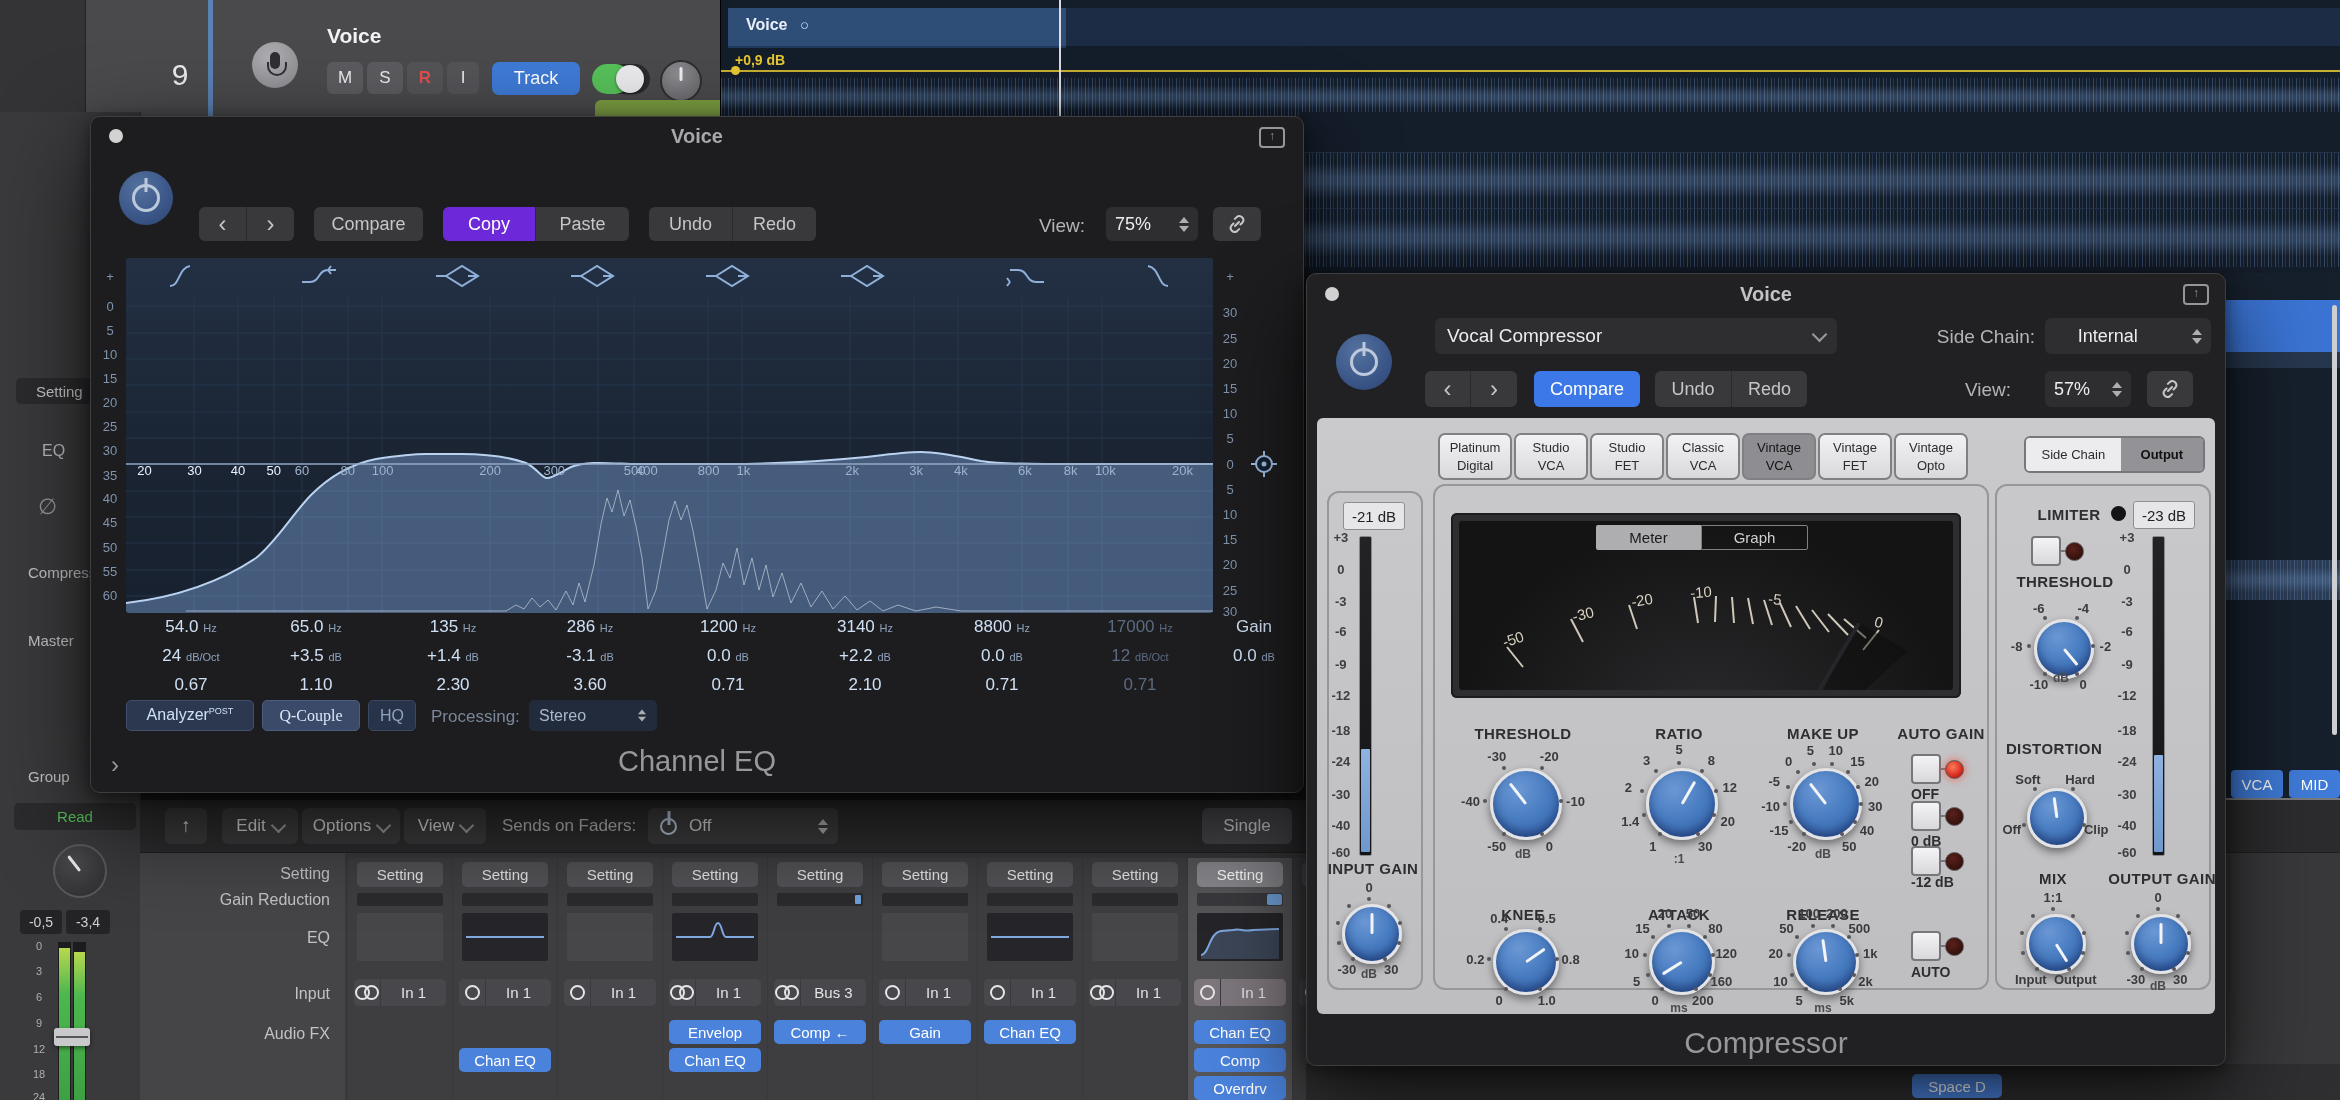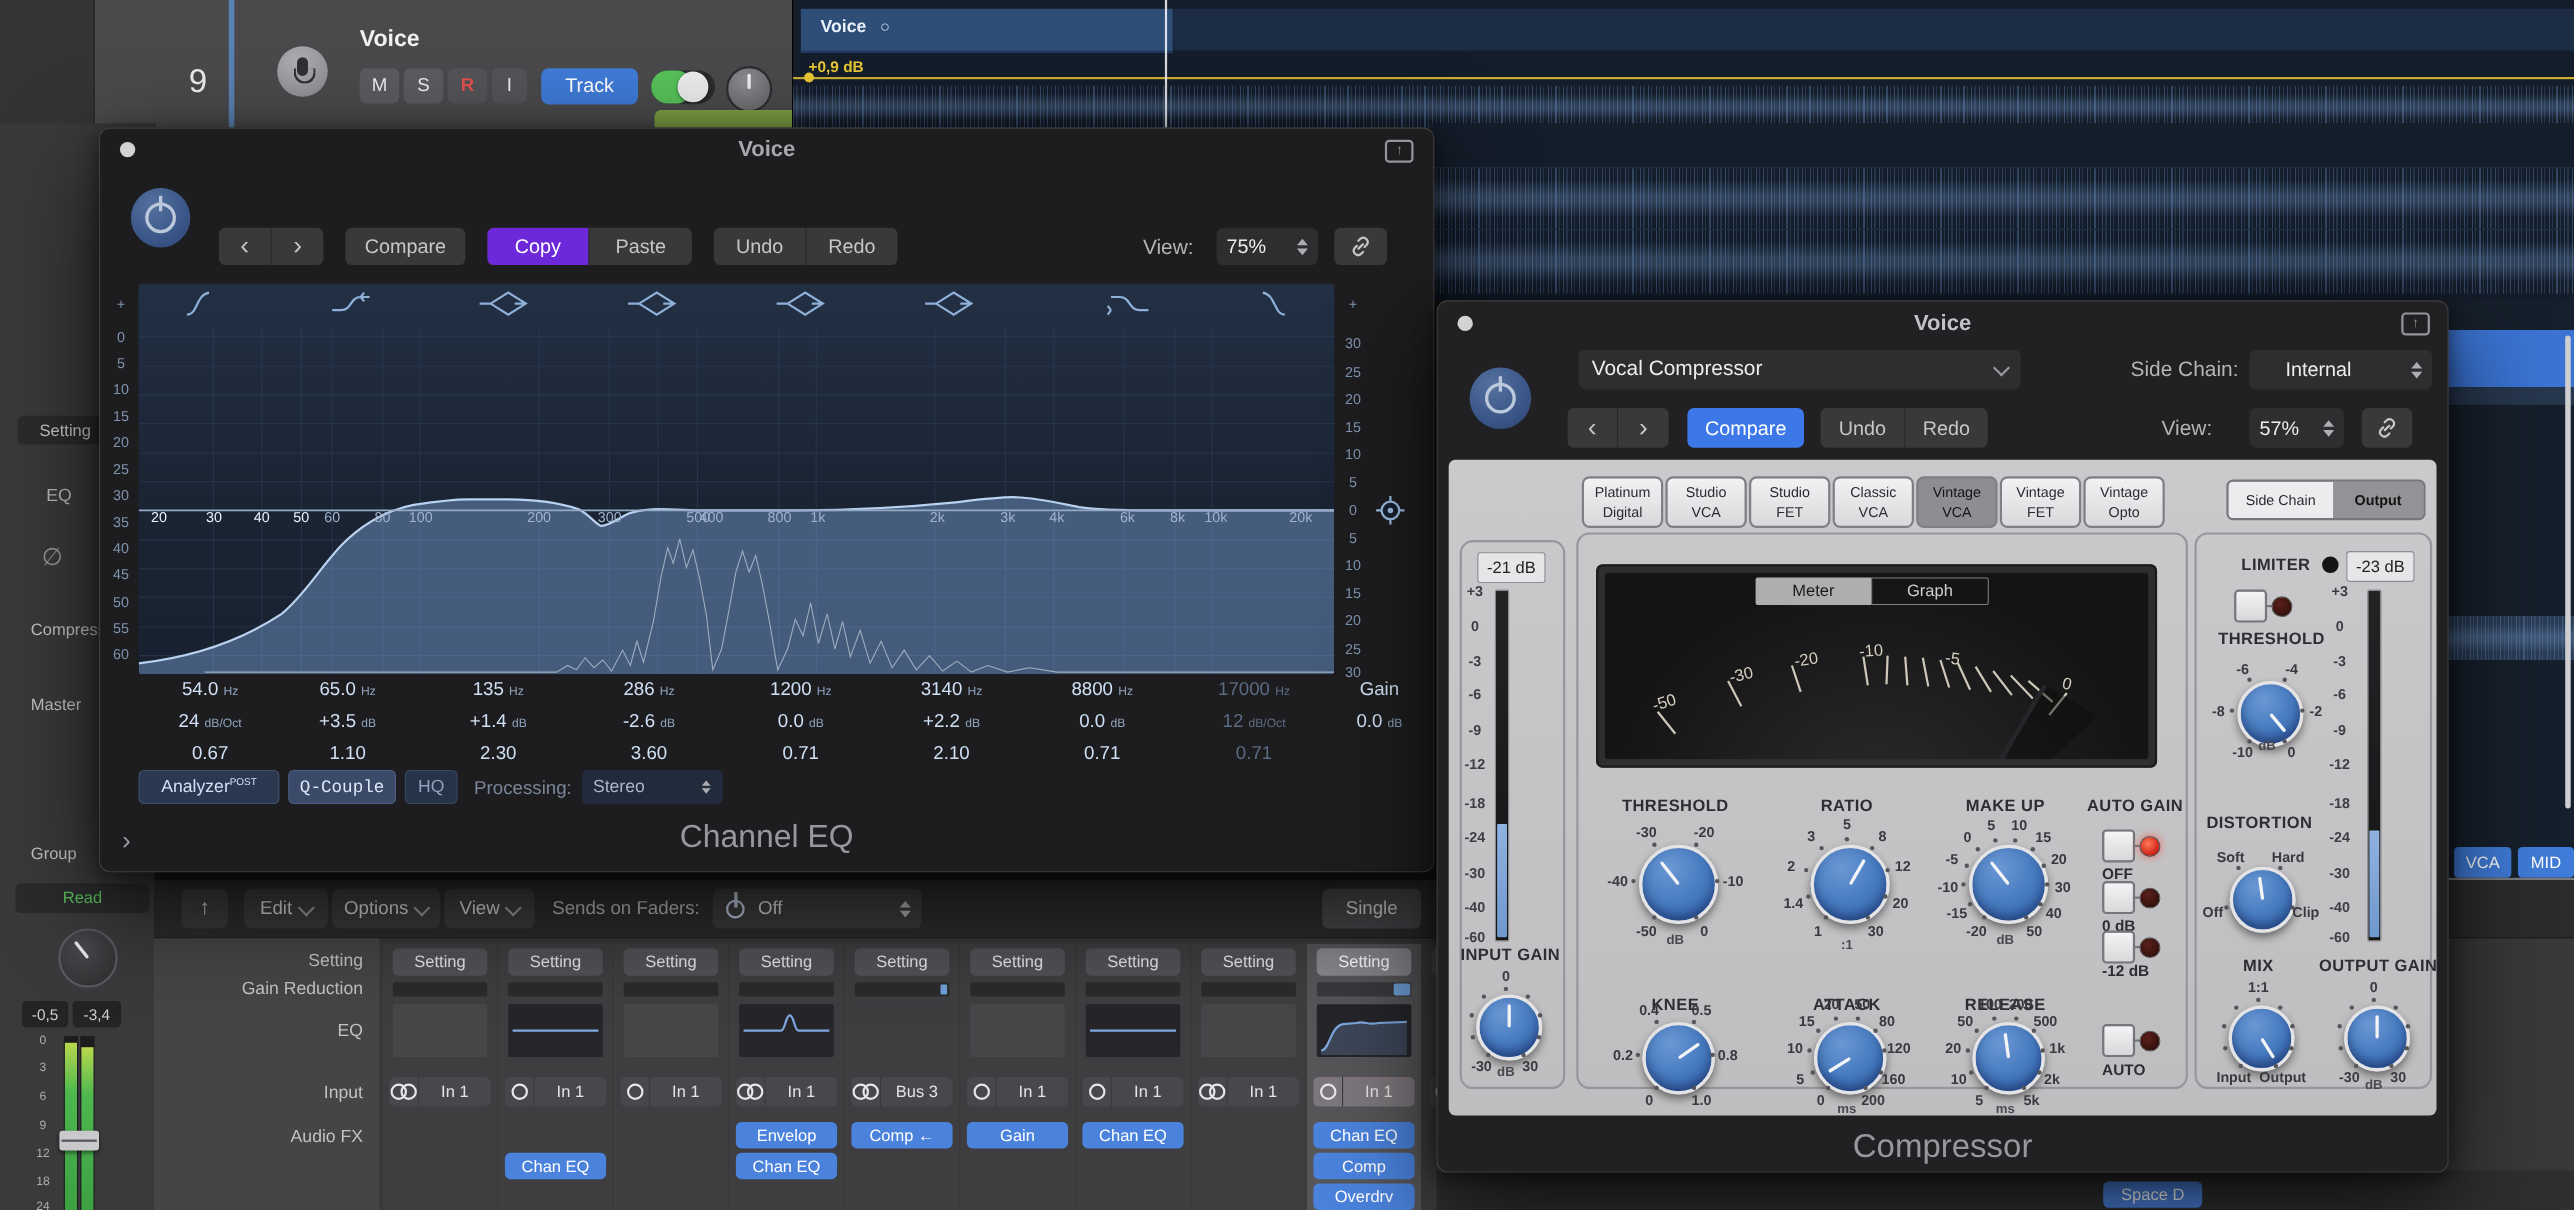--- a/index.html
+++ b/index.html
@@ -523,21 +523,21 @@
         <div style="font-size:17px;margin-top:9px;"><span>+3.5</span> <span style="font-size:11px;color:#8fa3bd;">dB</span></div>
         <div style="font-size:17px;margin-top:9px;">1.10</div>
       </div>
       <div class="abs" style="left:262px;width:120px;text-align:center;">
         <div style="font-size:17px;"><span>135</span> <span style="font-size:11px;color:#8fa3bd;">Hz</span></div>
         <div style="font-size:17px;margin-top:9px;"><span>+1.4</span> <span style="font-size:11px;color:#8fa3bd;">dB</span></div>
         <div style="font-size:17px;margin-top:9px;">2.30</div>
       </div>
       <div class="abs" style="left:399px;width:120px;text-align:center;">
         <div style="font-size:17px;"><span>286</span> <span style="font-size:11px;color:#8fa3bd;">Hz</span></div>
-        <div style="font-size:17px;margin-top:9px;"><span>-2.6</span> <span style="font-size:11px;color:#8fa3bd;">dB</span></div>
+        <div style="font-size:17px;margin-top:9px;"><span>-3.1</span> <span style="font-size:11px;color:#8fa3bd;">dB</span></div>
         <div style="font-size:17px;margin-top:9px;">3.60</div>
       </div>
       <div class="abs" style="left:537px;width:120px;text-align:center;">
         <div style="font-size:17px;"><span>1200</span> <span style="font-size:11px;color:#8fa3bd;">Hz</span></div>
         <div style="font-size:17px;margin-top:9px;"><span>0.0</span> <span style="font-size:11px;color:#8fa3bd;">dB</span></div>
         <div style="font-size:17px;margin-top:9px;">0.71</div>
       </div>
       <div class="abs" style="left:674px;width:120px;text-align:center;">
         <div style="font-size:17px;"><span>3140</span> <span style="font-size:11px;color:#8fa3bd;">Hz</span></div>
         <div style="font-size:17px;margin-top:9px;"><span>+2.2</span> <span style="font-size:11px;color:#8fa3bd;">dB</span></div>
@@ -555,21 +555,21 @@
       </div>
       <div class="abs" style="left:1078px;width:90px;text-align:center;">
         <div style="font-size:17px;">Gain</div>
         <div style="font-size:17px;margin-top:9px;"><span>0.0</span> <span style="font-size:11px;color:#8fa3bd;">dB</span></div>
       </div>
     </div>
 
     <button class="abs" style="left:35px;top:583px;width:128px;height:31px;background:#2b3850;border:1px solid #41506e;border-radius:5px;color:#cfe0f5;font-size:16px;font-family:inherit;">
       <span>Analyzer</span><sup style="font-size:9px;">POST</sup>
     </button>
-    <button class="abs" style="left:171px;top:583px;width:98px;height:31px;background:#3a4a68;border:1px solid #4c5e80;border-radius:5px;color:#dce8f8;font-size:16px;font-family:Liberation Mono, monospace;">Q-Couple</button>
+    <button class="abs" style="left:171px;top:583px;width:98px;height:31px;background:#3a4a68;border:1px solid #4c5e80;border-radius:5px;color:#dce8f8;font-size:16px;font-family:Liberation Serif, serif;">Q-Couple</button>
     <button class="abs" style="left:277px;top:583px;width:48px;height:31px;background:#273349;border:1px solid #3a4862;border-radius:5px;color:#8fa3bd;font-size:16px;font-family:inherit;">HQ</button>
     <div class="abs" style="left:340px;top:590px;font-size:17px;color:#7a8699;">Processing:</div>
     <div class="abs" style="left:438px;top:583px;width:128px;height:31px;background:#222b3c;border-radius:5px;display:flex;align-items:center;padding:0 10px;box-sizing:border-box;">
       <span style="font-size:16px;color:#aab8cc;">Stereo</span>
       <span class="stp" style="transform:scale(.8);">
           <i class="u"></i>
           <i class="d"></i>
         </span>
     </div>
     <div class="abs" style="left:20px;top:634px;font-size:24px;color:#98989c;">›</div>

